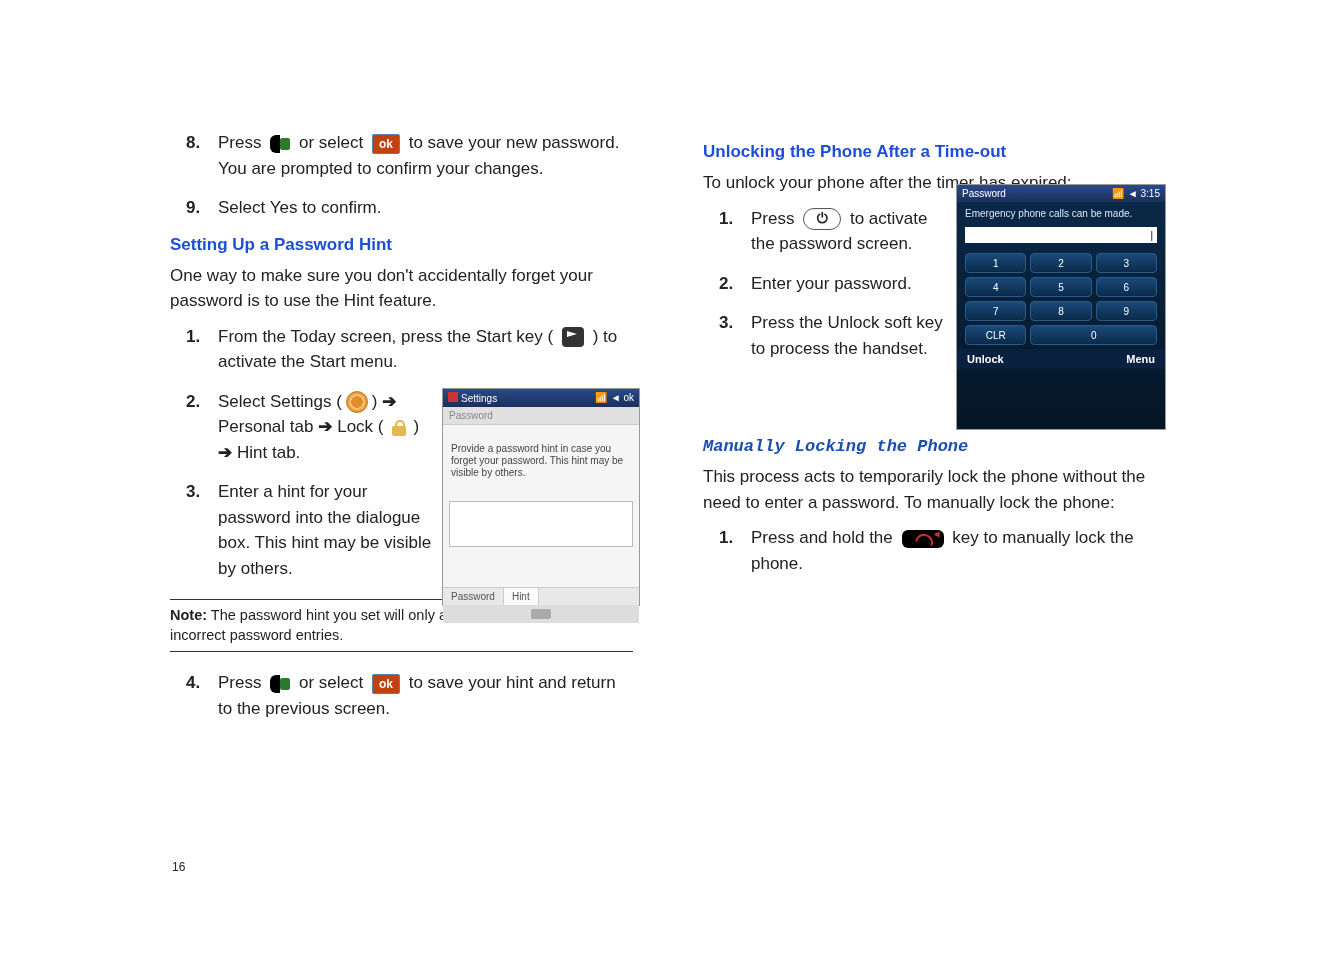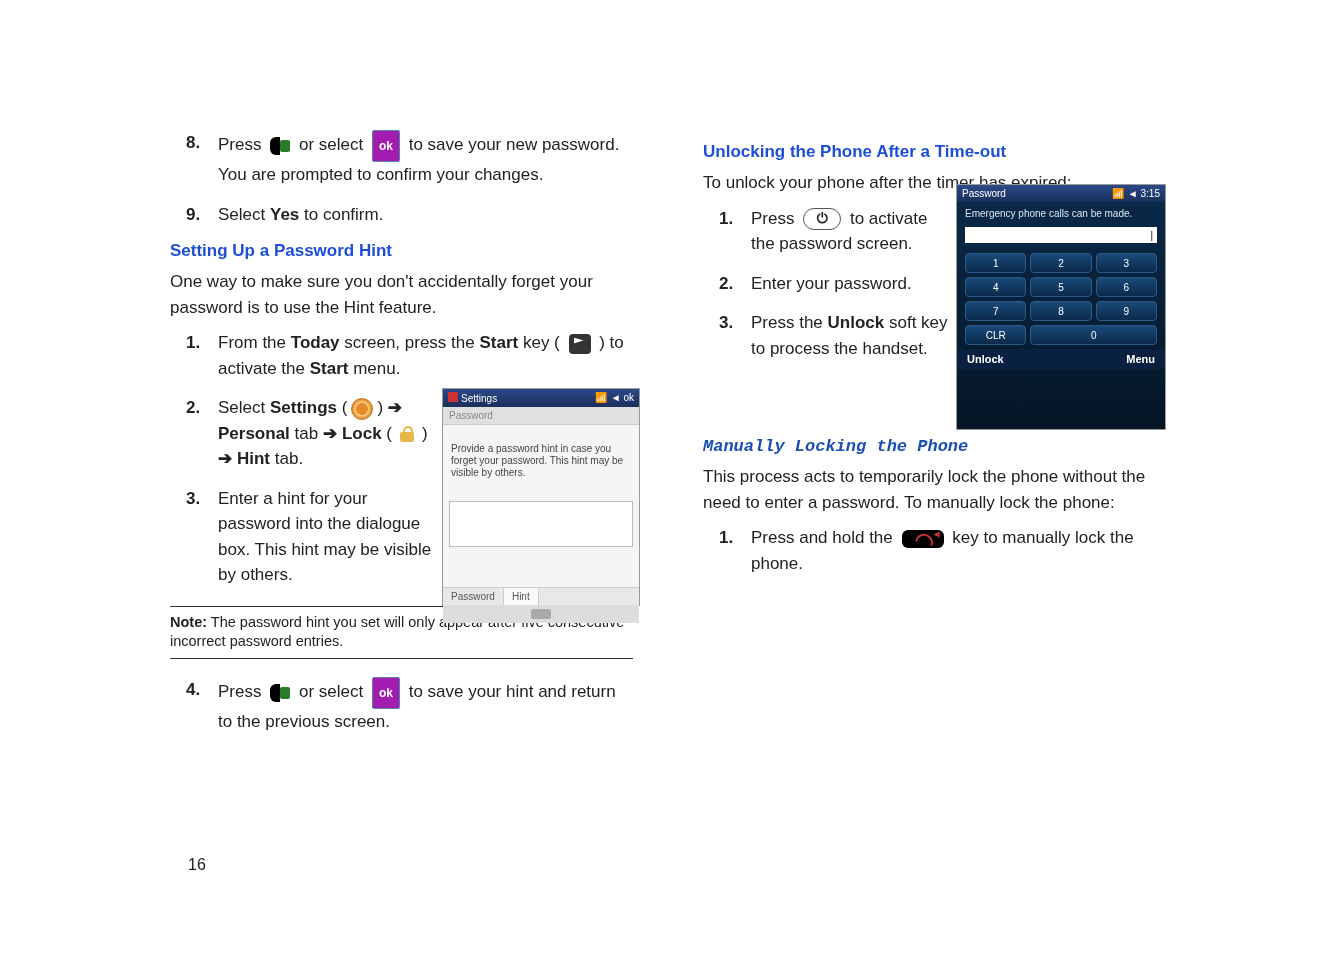--- a/index.html
+++ b/index.html
@@ -69,23 +69,23 @@
     border-top: 1px solid #333;
     border-bottom: 1px solid #333;
     padding: 6px 0;
     margin: 18px 0 18px 0;
     font-size: 14.5px;
     line-height: 1.35;
   }
   .note-block .note-label { font-weight: bold; }
   .page-number {
     position: absolute;
-    left: 188px;
+    left: 172px;
     bottom: 80px;
-    font-size: 16px;
+    font-size: 12px;
   }
   .inline-icon {
     display: inline-block;
     vertical-align: middle;
     margin: 0 4px;
   }
   .icon-enter {
     width: 20px; height: 18px;
     position: relative;
   }
@@ -101,25 +101,25 @@
   .icon-enter::after {
     content: "";
     position: absolute;
     right: 0; top: 3px;
     width: 10px; height: 12px;
     background: #2a7a2a;
     border-radius: 2px;
   }
   .icon-ok {
     display: inline-block;
-    background: #a21caf;
+    background: #c2410c;
     color: #fff;
     font-size: 12px;
     font-weight: bold;
-    padding: 6px 6px;
+    padding: 0 6px;
     border-radius: 2px;
     vertical-align: middle;
     border: 1px solid #5a80ac;
   }
   .icon-betweentext { font-size: 17px; }
   .icon-flag {
     width: 22px; height: 20px;
     background: #333;
     display: inline-block;
     border-radius: 4px;
@@ -196,21 +196,21 @@
     transform: rotate(15deg);
   }
   .icon-hangup::after {
     content: "";
     position: absolute;
     right: 4px; top: 2px;
     width: 6px; height: 6px;
     background: #c33;
     clip-path: polygon(0 50%, 100% 0, 100% 100%);
   }
-  b { font-weight: bold; }
+  b { font-weight: normal; }
   
   .shot {
     position: absolute;
     border: 1px solid #999;
     background: #f5f5f5;
     font-size: 10px;
     color: #555;
     box-sizing: border-box;
   }
   .shot .titlebar {

